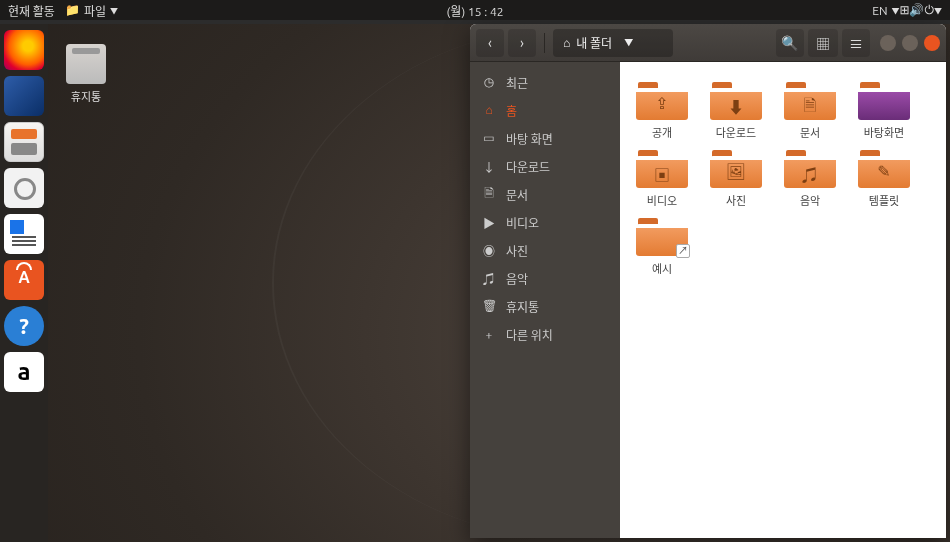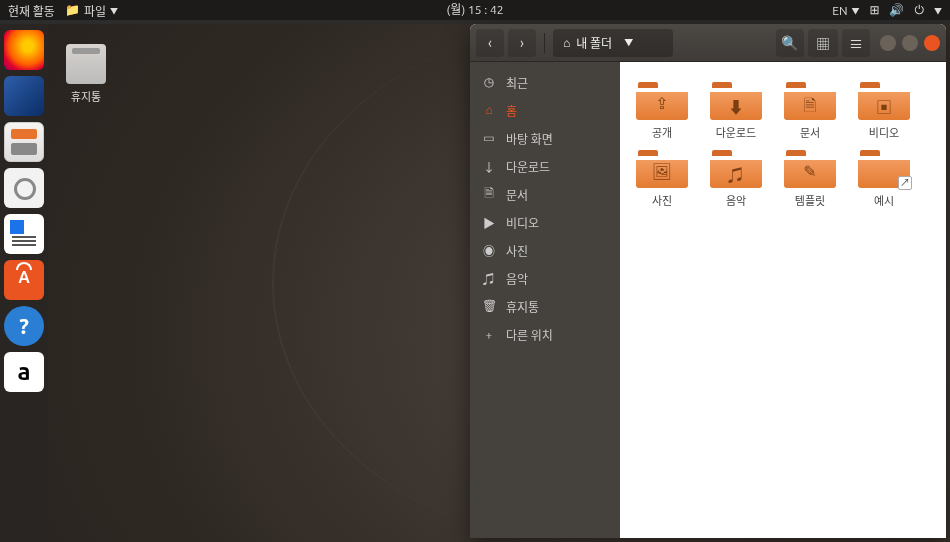--- a/index.html
+++ b/index.html
@@ -1,22 +1,22 @@
 <!DOCTYPE html>
 <html><head>
 <meta charset="utf-8">
 <style>
 * { margin:0; padding:0; box-sizing:border-box; font-family:"Ubuntu","Noto Sans CJK KR",sans-serif; }
 body { width:950px; height:542px; background:#2c2c2c; overflow:hidden; position:relative; }
 
 
-.topbar { height:20px; background:#1c1b1a; color:#ddd; font-size:12px; display:flex; padding:0 8px; position:relative; z-index:10; }
+.topbar { height:20px; background:#1c1b1a; color:#ddd; font-size:12px; display:flex; align-items:center; padding:0 8px; position:relative; z-index:10; }
 .tb-left { display:flex; align-items:center; gap:10px; }
 .tb-center { position:absolute; left:50%; transform:translateX(-50%); }
-.tb-right { margin-left:auto; display:flex; align-items:center; gap:10px; }
+.tb-right { margin-left:auto; display:flex; align-items:center; }
 .tb-item { display:flex; align-items:center; gap:4px; cursor:default; }
 .tri-down { font-size:8px; }
 
 
 .dock { position:absolute; left:0; top:24px; bottom:0; width:48px; background:rgba(40,36,33,.85); display:flex; flex-direction:column; align-items:center; padding-top:6px; gap:6px; z-index:5; }
 .dock-item { width:40px; height:40px; border-radius:6px; display:flex; align-items:center; justify-content:center; font-size:22px; color:#fff; cursor:pointer; }
 .firefox { background:radial-gradient(circle at 60% 40%,#ffcb00 15%,#ff9500 35%,#ff5e00 55%,#e0002d 75%,#9b0063); }
 .thunderbird { background:linear-gradient(135deg,#2e5da9,#0a2e66); }
 .files { background:linear-gradient(#f7f5f2,#ddd); position:relative; border:1px solid #ccc;}
 .files::before{content:"";position:absolute;top:6px;left:6px;right:6px;height:10px;background:#e8732c;border-radius:2px;}
@@ -193,20 +193,26 @@
             </div>
             <div>다운로드</div>
           </div>
           <div class="folder">
             <div class="ficon">
               <span class="glyph">🗎</span>
             </div>
             <div>문서</div>
           </div>
           <div class="folder">
+            <div class="ficon dark">
+              <span class="glyph"></span>
+            </div>
+            <div>바탕화면</div>
+          </div>
+          <div class="folder">
             <div class="ficon">
               <span class="glyph">▣</span>
             </div>
             <div>비디오</div>
           </div>
           <div class="folder">
             <div class="ficon">
               <span class="glyph">🖼</span>
             </div>
             <div>사진</div>

